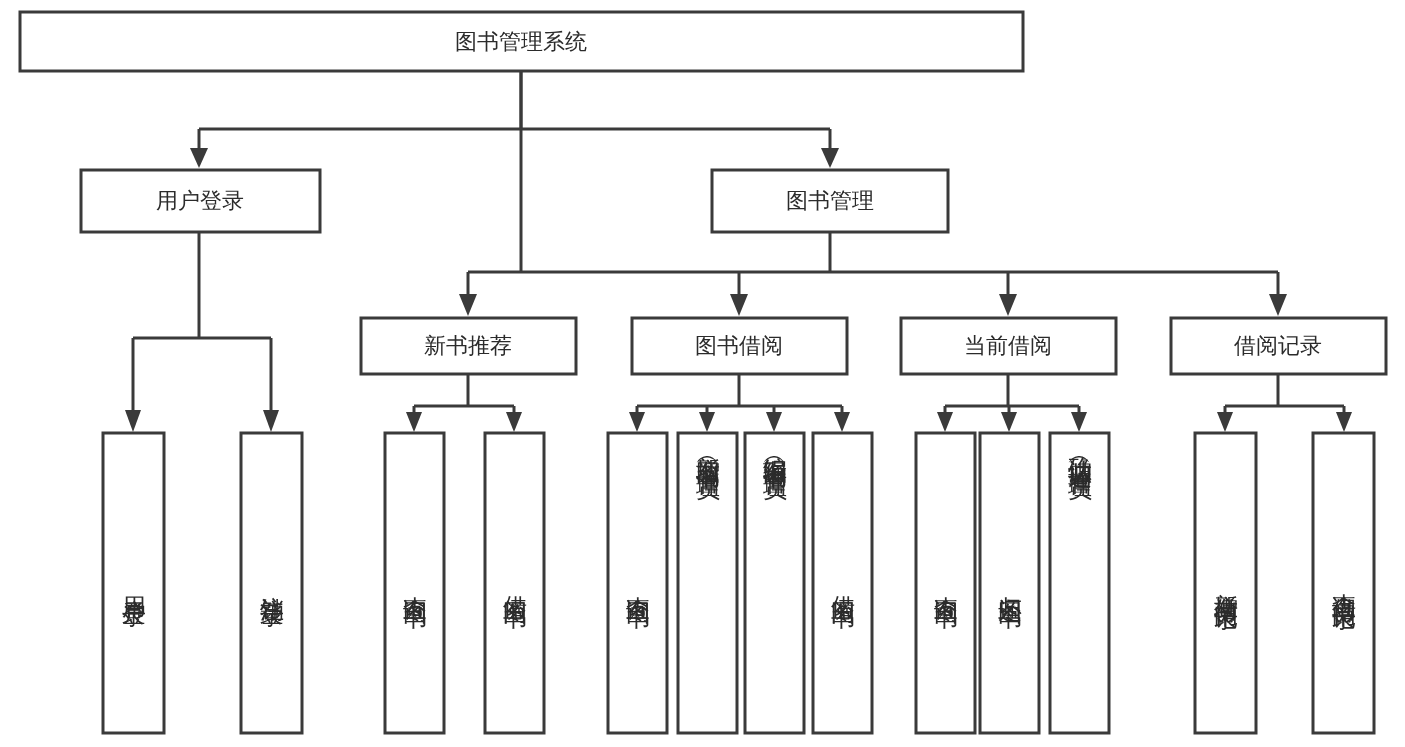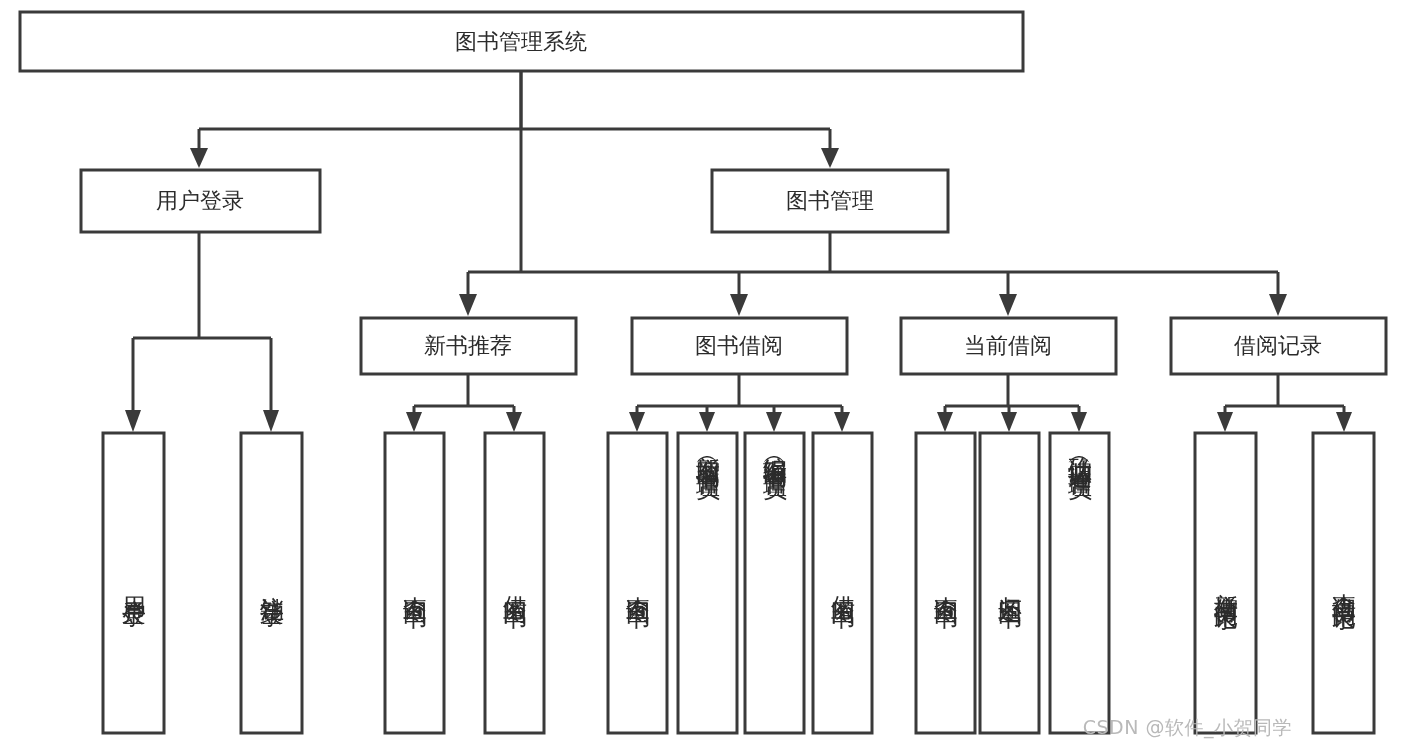--- a/index.html
+++ b/index.html
@@ -267,14 +267,13 @@
     <span class="leaf-label">确认归还（管理员）</span>
   </div>
 
   <div class="leaf-label-wrap" style="left:1195px; top:433px; width:61px; height:300px;">
     <span class="leaf-label">新增借阅记录</span>
   </div>
   <div class="leaf-label-wrap" style="left:1313px; top:433px; width:61px; height:300px;">
     <span class="leaf-label">查询借阅记录</span>
   </div>
 
-  <div class="watermark">CSDN @软件_小贺同学</div>
 </div>
 
 </body></html>

